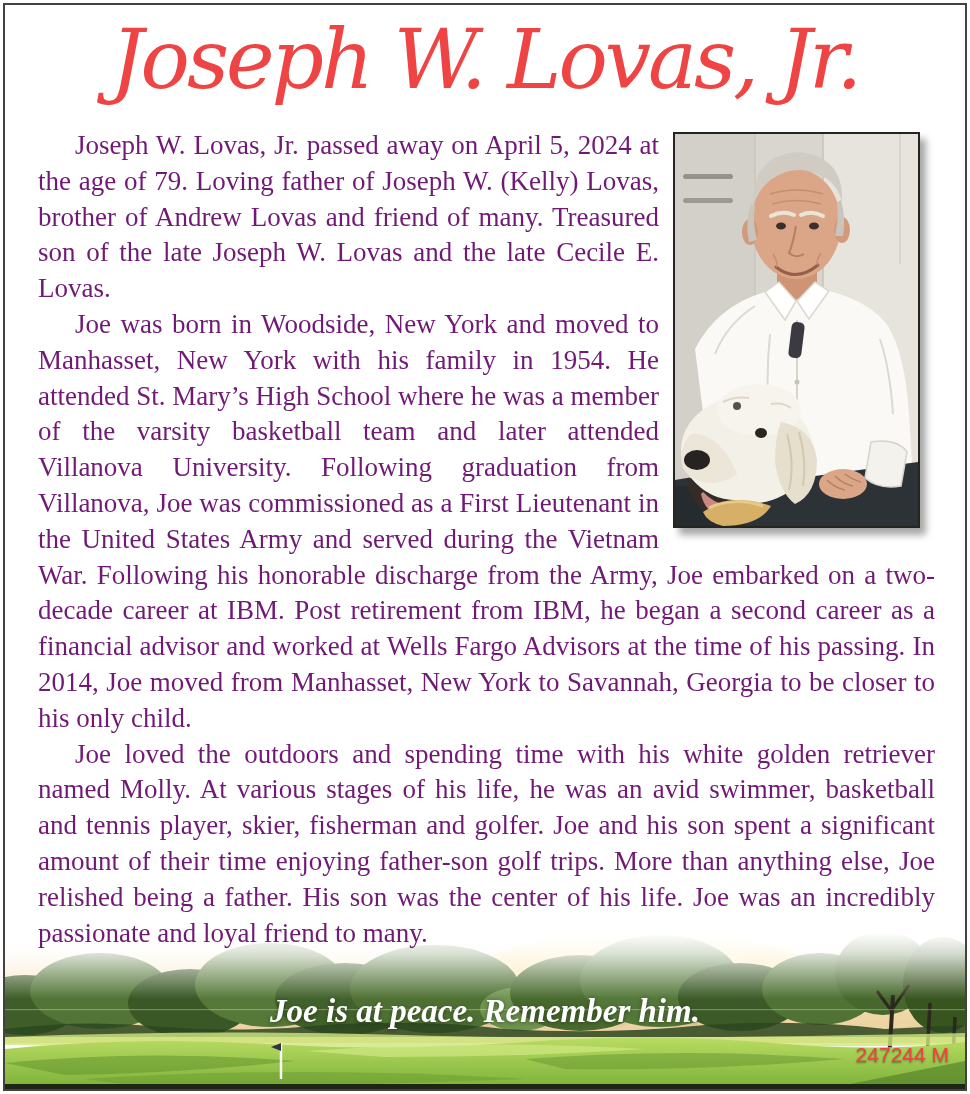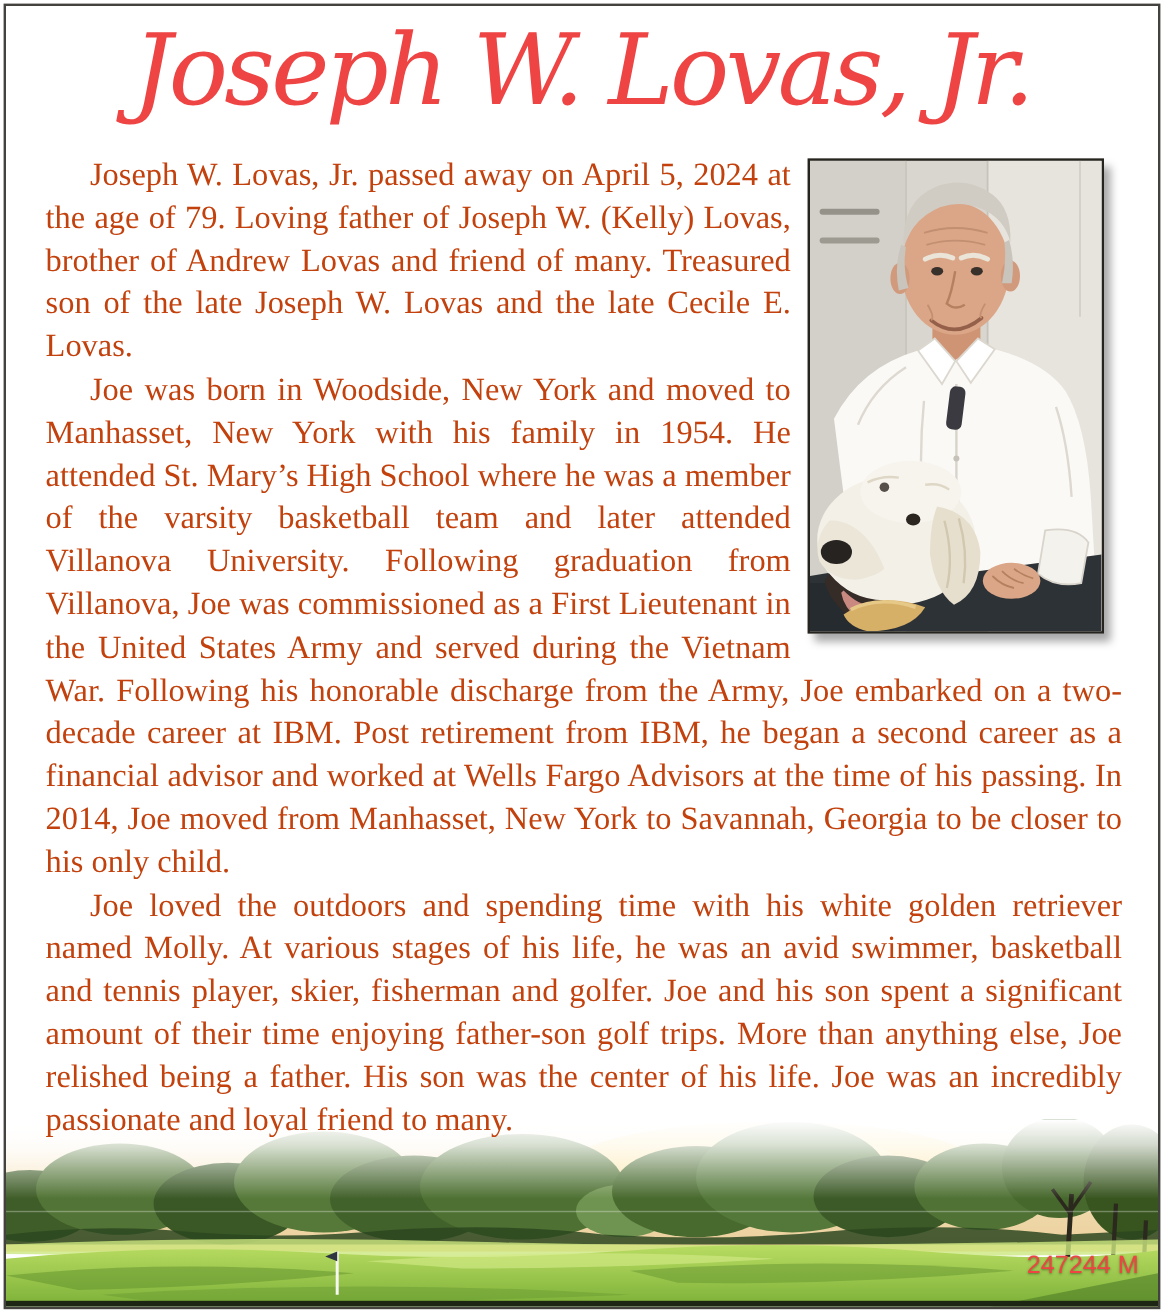--- a/index.html
+++ b/index.html
@@ -11,21 +11,21 @@
     position:absolute; left:3px; top:3px; right:3px; bottom:3px;
     border:2px solid #43423f; pointer-events:none; z-index:6;
   }
   .title {
     margin:0; padding-top:12px; text-align:center;
     font-family:"DejaVu Serif", serif; font-style:italic; font-weight:500;
     font-size:82px; line-height:1.18; letter-spacing:-3px; color:#ef4444;
   }
   .body-text {
     position:absolute; left:38px; right:35px; top:128px; z-index:2;
-    font-size:27px; line-height:35.8px; color:#c2410c;
+    font-size:27px; line-height:35.8px; color:#701a75;
     text-align:justify;
   }
   .body-text p { margin:0; text-indent:37px; }
   .photo-frame {
     float:right; width:243px; height:392px; margin:4px 15px 10px 14px;
     border:2px solid #26241f; background:#d9d6cf;
     box-shadow:6px 7px 7px rgba(0,0,0,0.35);
   }
   .photo-frame svg { display:block; width:243px; height:392px; }
   .landscape {
@@ -171,17 +171,18 @@
       <path d="M520,126 Q680,114 840,126 Q700,138 560,136 Z" fill="#5f902c" opacity="0.45"></path>
       <path d="M80,146 Q300,132 520,146 Q320,154 140,154 Z" fill="#699c33" opacity="0.5"></path>
       <path d="M820,156 L960,128 L960,156 Z" fill="#4c7c26" opacity="0.6"></path>
       <rect y="151" width="960" height="5" fill="#1c2613"></rect>
 
       <line x1="276" y1="110" x2="276" y2="146" stroke="#f7f7f2" stroke-width="2.5"></line>
       <path d="M276,110 L266,114 L276,118 Z" fill="#2e3440"></path>
       <rect y="76" width="960" height="1.2" fill="#ffffff" opacity="0.3"></rect>
     </svg>
     <div class="fade"></div>
+    <div class="closing">Joe is at peace. Remember him.</div>
     <div class="ref-code">247244 M</div>
   </div>
 
   <div class="page-border"></div>
 </div>
 
 </body></html>

